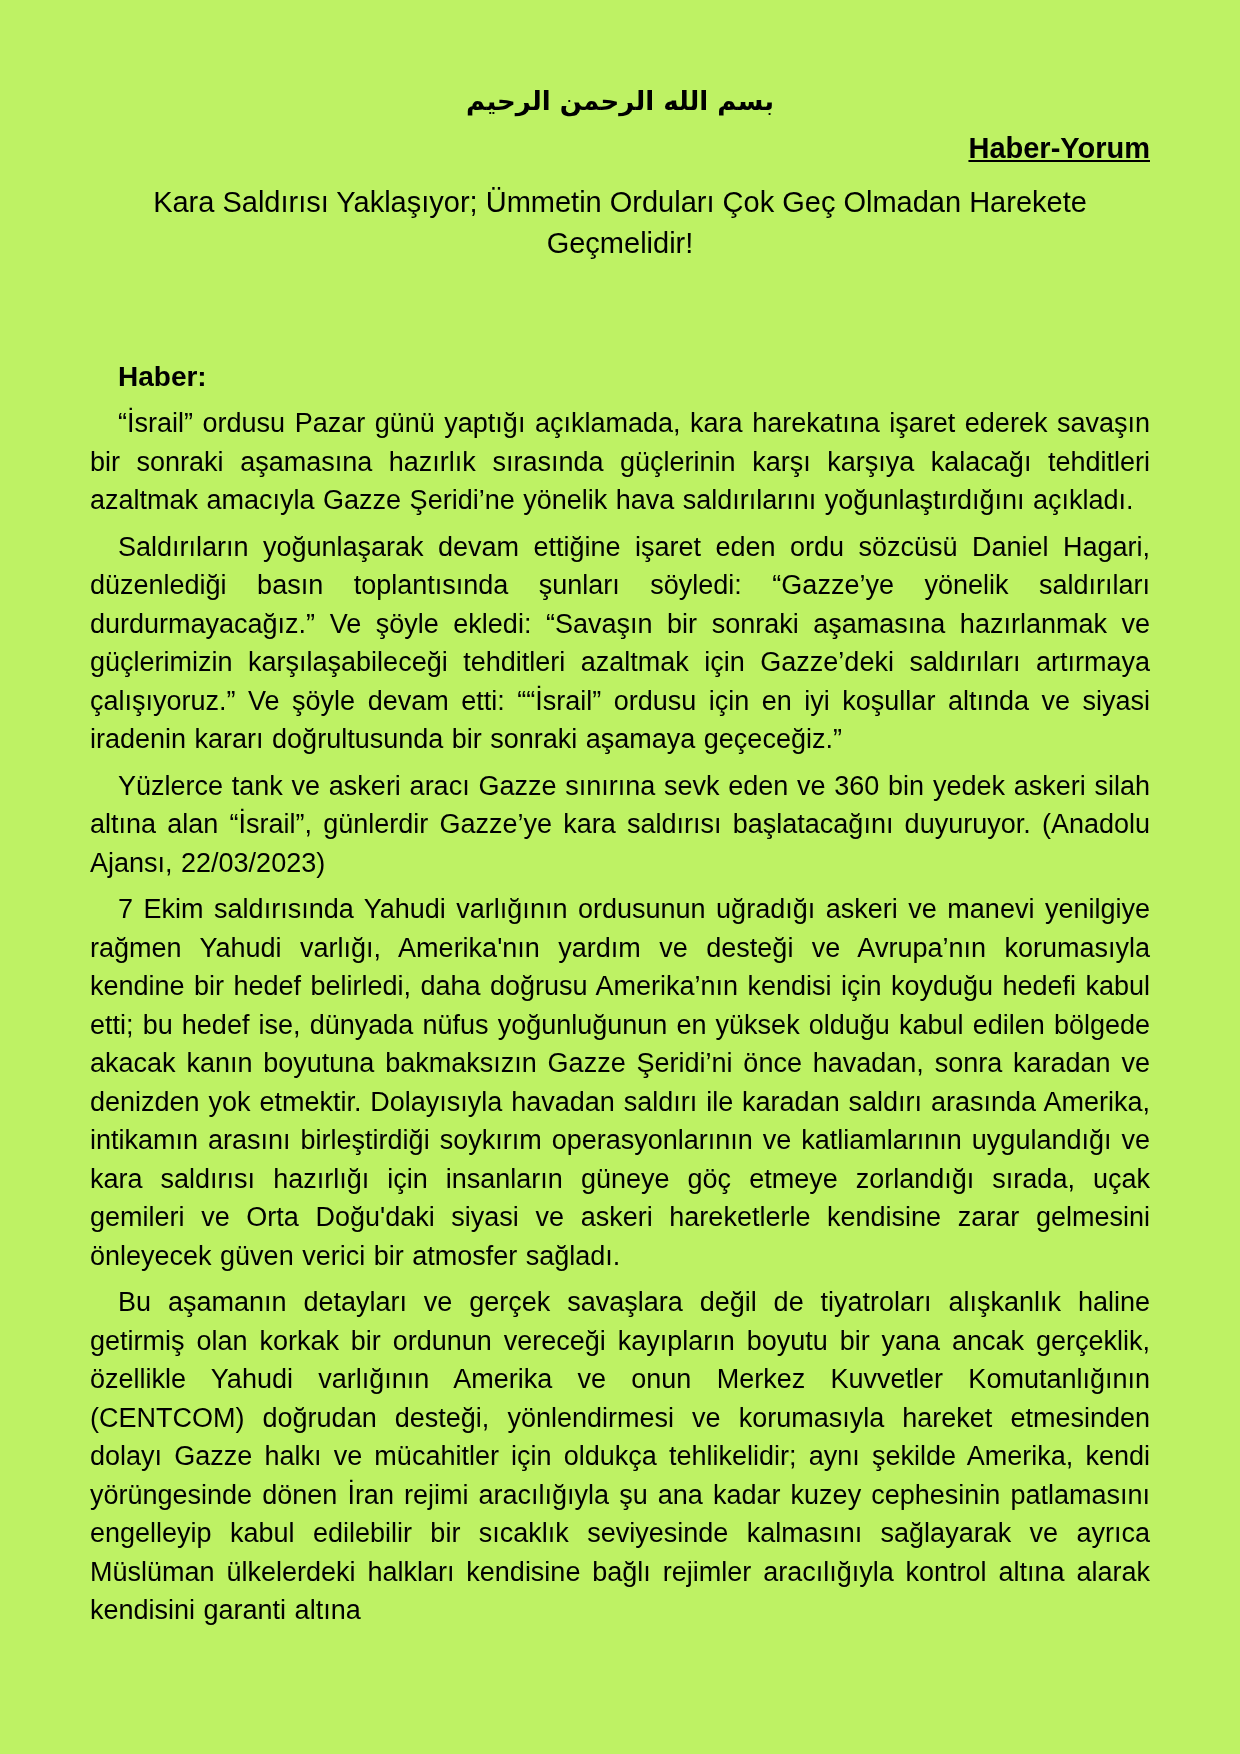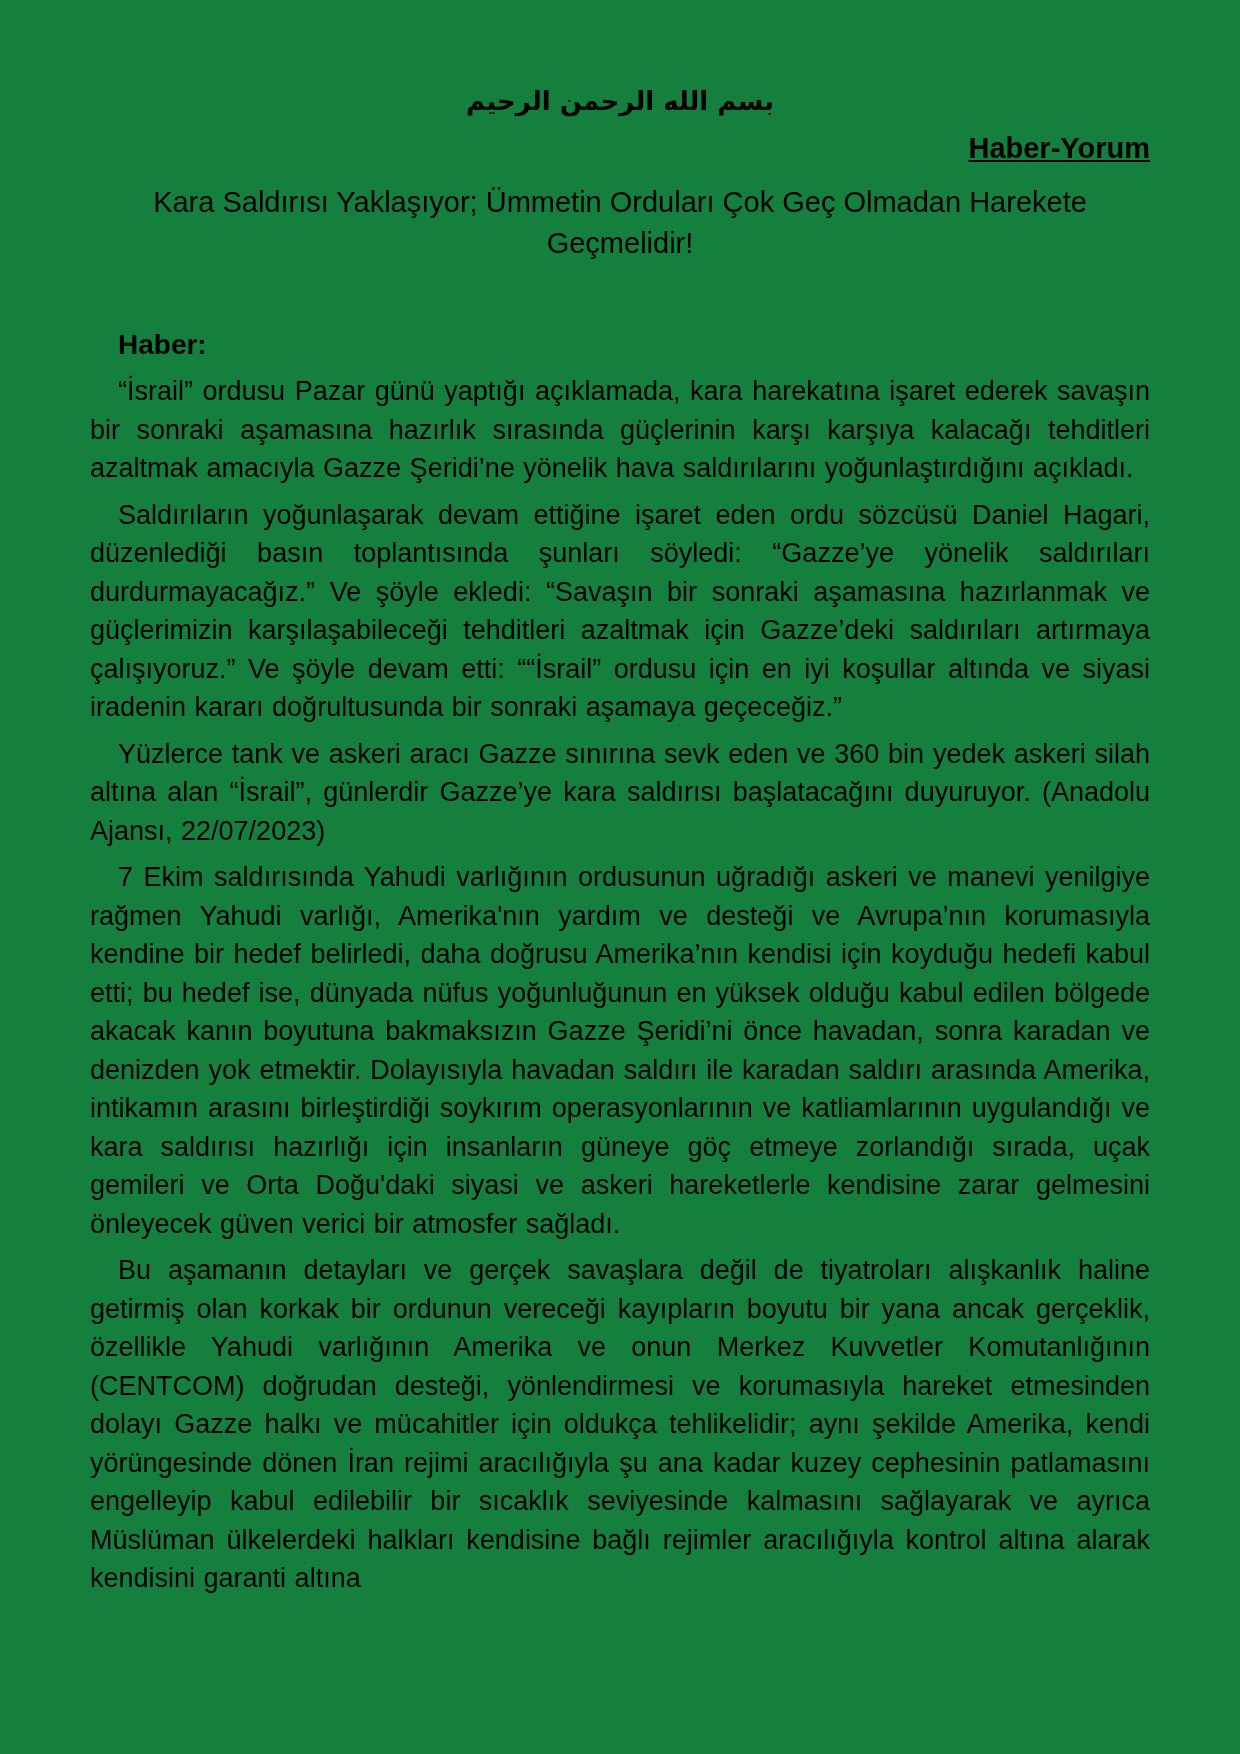--- a/index.html
+++ b/index.html
@@ -5,21 +5,21 @@
   html, body {
     margin: 0;
     padding: 0;
     background: #ffffff;
   }
   .page {
     position: relative;
     width: 1240px;
     height: 1754px;
     margin: 0 auto;
-    background: #15803d;
+    background: #bef264;
     color: #000000;
     box-sizing: border-box;
     padding: 84px 90px 0 90px;
     font-family: "Liberation Sans", sans-serif;
     overflow: hidden;
   }
   .bismillah {
     text-align: center;
     direction: rtl;
     font-family: "DejaVu Sans", sans-serif;
@@ -39,21 +39,21 @@
   .headline {
     text-align: center;
     font-size: 29px;
     font-weight: normal;
     margin: 14px 20px 0 20px;
     line-height: 41px;
   }
   .sec-heading {
     font-size: 28px;
     font-weight: bold;
-    margin: 64px 0 10px 28px;
+    margin: 96px 0 10px 28px;
     line-height: 34px;
   }
   .body-par {
     font-size: 27px;
     line-height: 38.5px;
     text-align: justify;
     text-indent: 28px;
     margin: 4px 0 8px 0;
     word-spacing: 1px;
   }
@@ -66,21 +66,21 @@
   <div class="bismillah">بسم الله الرحمن الرحيم</div>
 
   <h1 class="doc-title">Haber-Yorum</h1>
 
   <h2 class="headline">Kara Saldırısı Yaklaşıyor; Ümmetin Orduları Çok Geç Olmadan Harekete Geçmelidir!</h2>
 
   <section>
     <h3 class="sec-heading">Haber:</h3>
     <p class="body-par">“İsrail” ordusu Pazar günü yaptığı açıklamada, kara harekatına işaret ederek savaşın bir sonraki aşamasına hazırlık sırasında güçlerinin karşı karşıya kalacağı tehditleri azaltmak amacıyla Gazze Şeridi’ne yönelik hava saldırılarını yoğunlaştırdığını açıkladı.</p>
     <p class="body-par">Saldırıların yoğunlaşarak devam ettiğine işaret eden ordu sözcüsü Daniel Hagari, düzenlediği basın toplantısında şunları söyledi: “Gazze’ye yönelik saldırıları durdurmayacağız.” Ve şöyle ekledi: “Savaşın bir sonraki aşamasına hazırlanmak ve güçlerimizin karşılaşabileceği tehditleri azaltmak için Gazze’deki saldırıları artırmaya çalışıyoruz.” Ve şöyle devam etti: ““İsrail” ordusu için en iyi koşullar altında ve siyasi iradenin kararı doğrultusunda bir sonraki aşamaya geçeceğiz.”</p>
-    <p class="body-par">Yüzlerce tank ve askeri aracı Gazze sınırına sevk eden ve 360 bin yedek askeri silah altına alan “İsrail”, günlerdir Gazze’ye kara saldırısı başlatacağını duyuruyor. (Anadolu Ajansı, 22/07/2023)</p>
+    <p class="body-par">Yüzlerce tank ve askeri aracı Gazze sınırına sevk eden ve 360 bin yedek askeri silah altına alan “İsrail”, günlerdir Gazze’ye kara saldırısı başlatacağını duyuruyor. (Anadolu Ajansı, 22/03/2023)</p>
   </section>
 
   <section>
     <p class="body-par">7 Ekim saldırısında Yahudi varlığının ordusunun uğradığı askeri ve manevi yenilgiye rağmen Yahudi varlığı, Amerika'nın yardım ve desteği ve Avrupa’nın korumasıyla kendine bir hedef belirledi, daha doğrusu Amerika’nın kendisi için koyduğu hedefi kabul etti; bu hedef ise, dünyada nüfus yoğunluğunun en yüksek olduğu kabul edilen bölgede akacak kanın boyutuna bakmaksızın Gazze Şeridi’ni önce havadan, sonra karadan ve denizden yok etmektir. Dolayısıyla havadan saldırı ile karadan saldırı arasında Amerika, intikamın arasını birleştirdiği soykırım operasyonlarının ve katliamlarının uygulandığı ve kara saldırısı hazırlığı için insanların güneye göç etmeye zorlandığı sırada, uçak gemileri ve Orta Doğu'daki siyasi ve askeri hareketlerle kendisine zarar gelmesini önleyecek güven verici bir atmosfer sağladı.</p>
     <p class="body-par">Bu aşamanın detayları ve gerçek savaşlara değil de tiyatroları alışkanlık haline getirmiş olan korkak bir ordunun vereceği kayıpların boyutu bir yana ancak gerçeklik, özellikle Yahudi varlığının Amerika ve onun Merkez Kuvvetler Komutanlığının (CENTCOM) doğrudan desteği, yönlendirmesi ve korumasıyla hareket etmesinden dolayı Gazze halkı ve mücahitler için oldukça tehlikelidir; aynı şekilde Amerika, kendi yörüngesinde dönen İran rejimi aracılığıyla şu ana kadar kuzey cephesinin patlamasını engelleyip kabul edilebilir bir sıcaklık seviyesinde kalmasını sağlayarak ve ayrıca Müslüman ülkelerdeki halkları kendisine bağlı rejimler aracılığıyla kontrol altına alarak kendisini garanti altına</p>
   </section>
 
 </div>
 
 </body></html>

